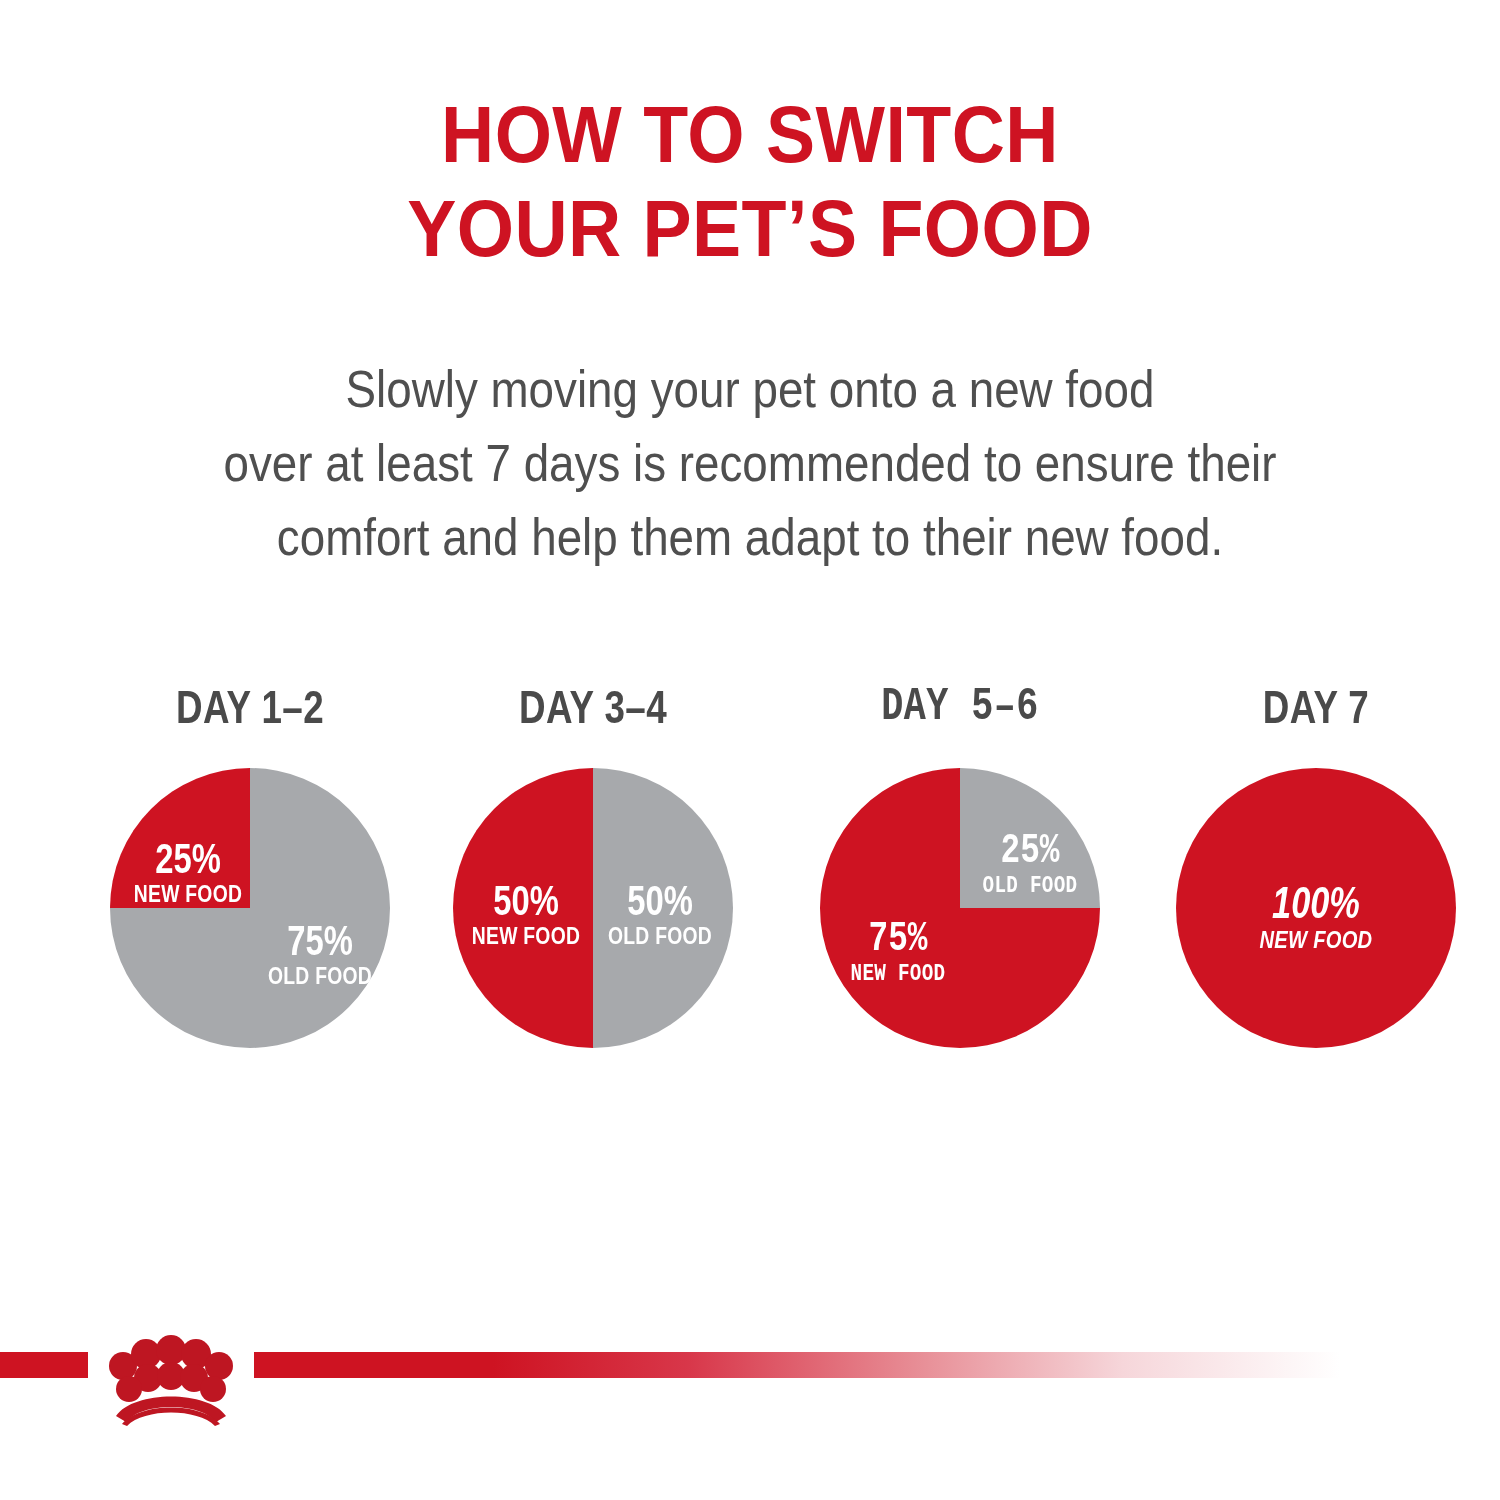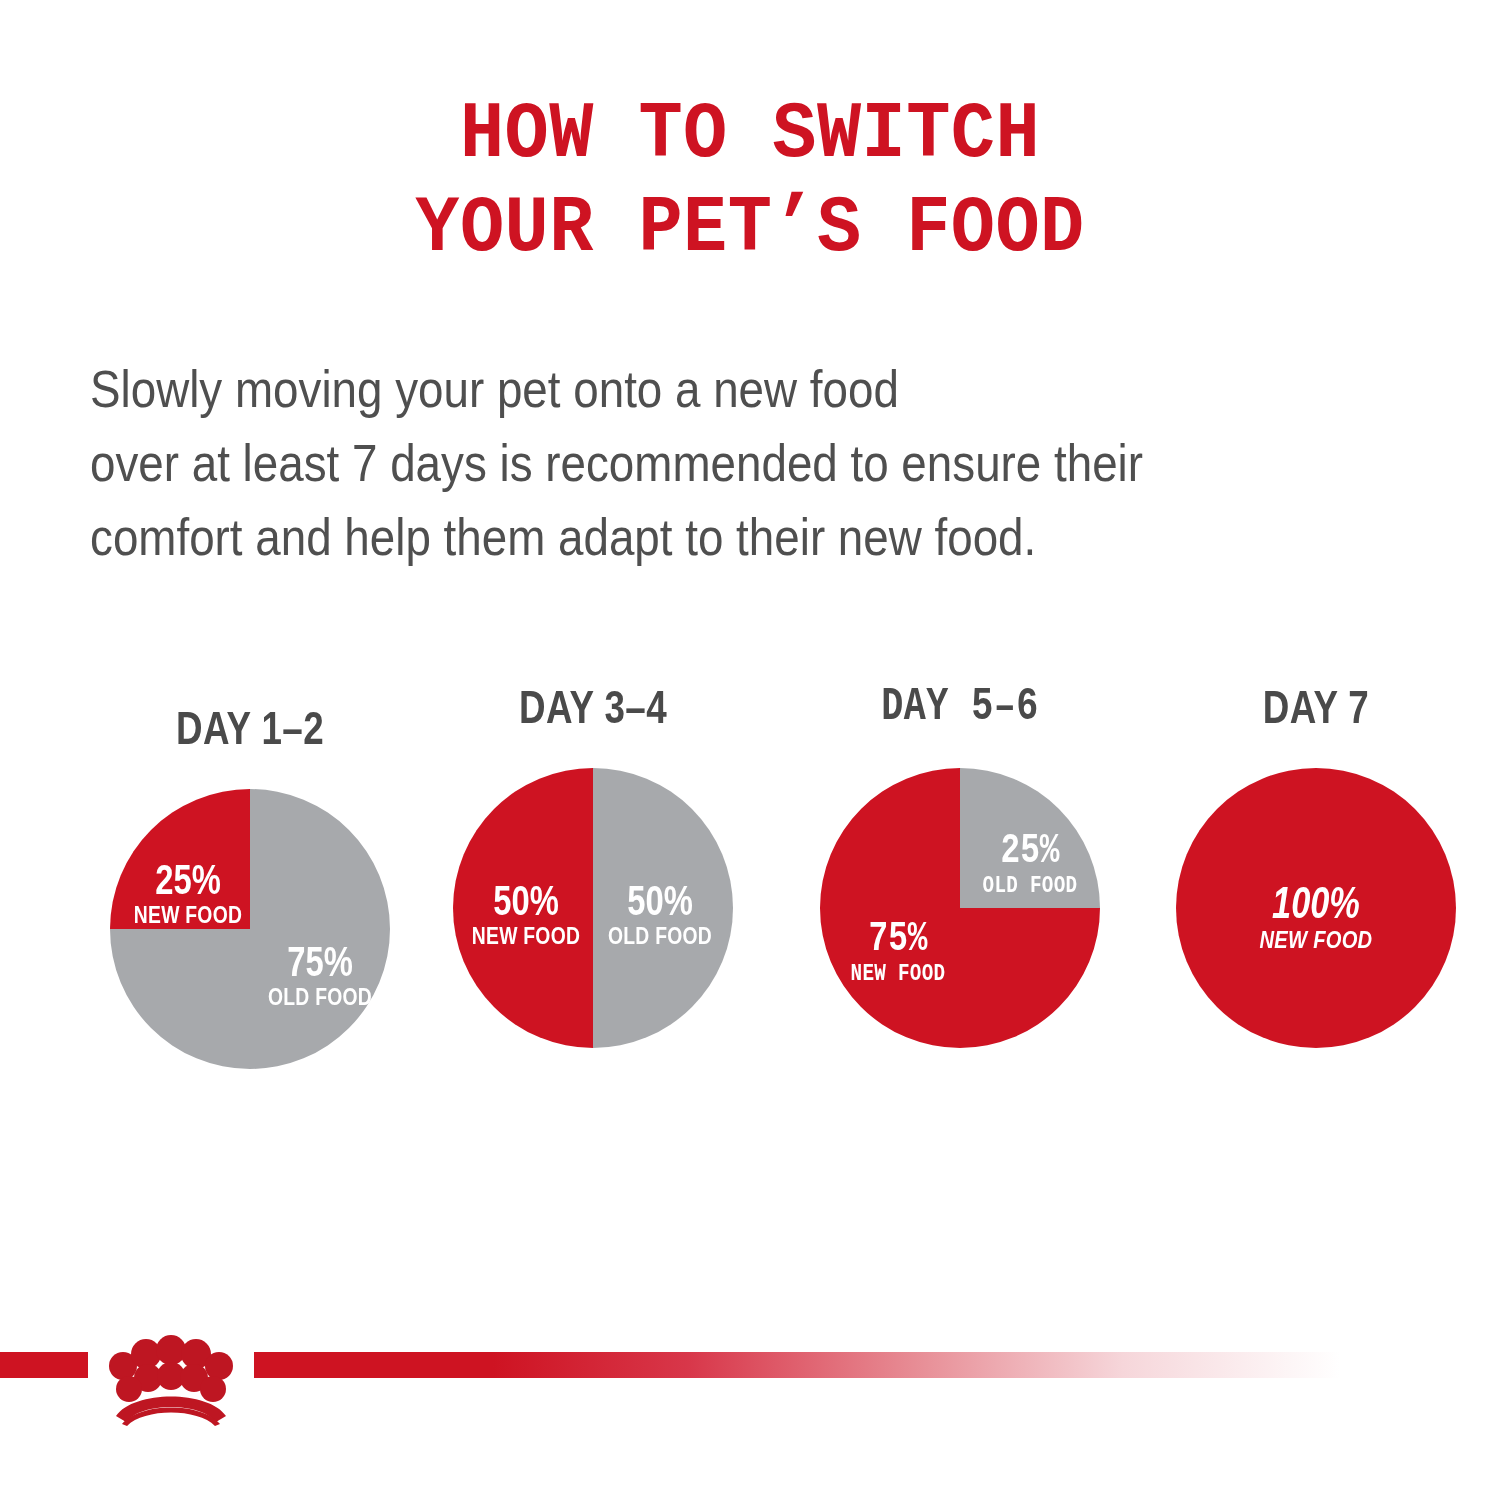--- a/index.html
+++ b/index.html
@@ -19,40 +19,40 @@
     overflow: hidden;
   }
 
   
   .title-block {
     position: absolute;
     left: 0;
     top: 88px;
     width: 1500px;
     text-align: center;
-    font-family: Liberation Mono, monospace;
   }
   .title-line {
     display: block;
     color: #CE1322;
     font-weight: bold;
     font-size: 80px;
     line-height: 94px;
     letter-spacing: 0.5px;
     transform: scaleX(0.92);
     transform-origin: center center;
     white-space: nowrap;
   }
 
   
   .intro-block {
     position: absolute;
     left: 0;
     top: 352px;
     width: 1500px;
+    text-align: center;
   }
   .intro-line {
     display: block;
     color: #4F4F4F;
     font-size: 52px;
     line-height: 74px;
     font-weight: normal;
     transform: scaleX(0.88);
     transform-origin: center center;
     white-space: nowrap;
@@ -65,21 +65,21 @@
     top: 680px;
     width: 1500px;
     height: 420px;
   }
   .day-col {
     position: absolute;
     top: 0;
     width: 340px;
     height: 420px;
   }
-  .day-col-0 { left: 80px; margin-top: 21px; }
+  .day-col-0 { left: 80px; }
   .day-col-1 { left: 423px; }
   .day-col-2 { left: 790px; font-family: Liberation Mono, monospace; }
   .day-col-3 { left: 1146px; }
 
   .day-label {
     position: absolute;
     left: 0;
     top: 0;
     width: 340px;
     text-align: center;

